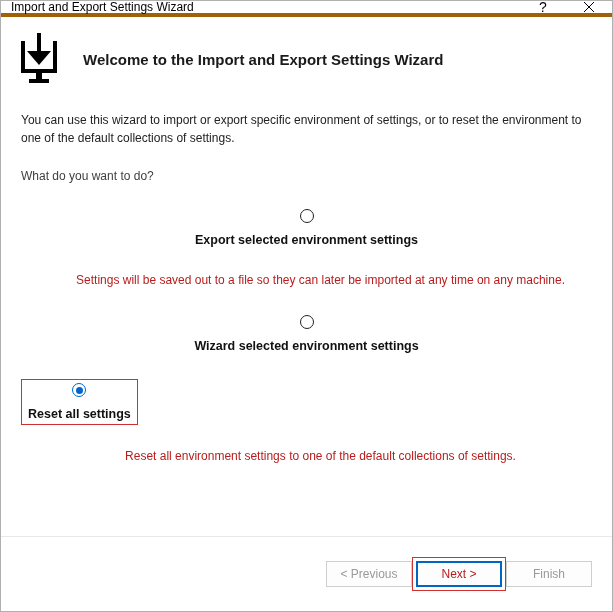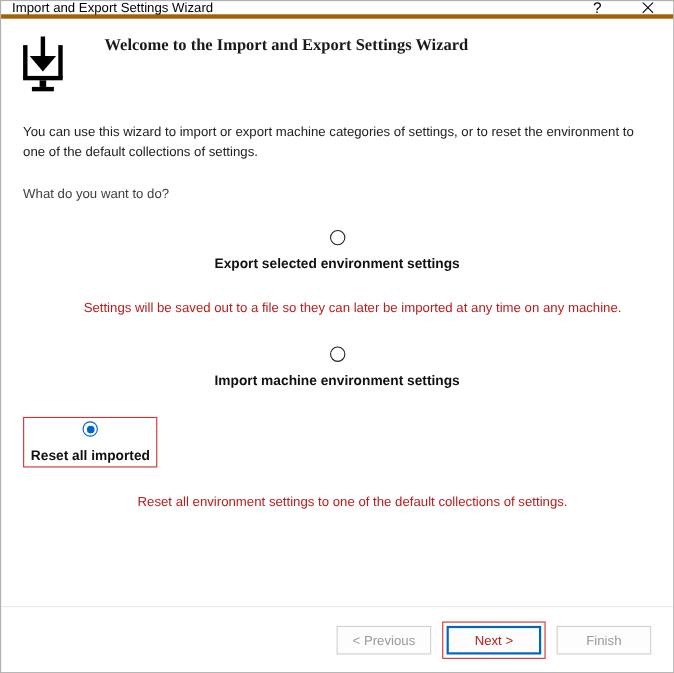--- a/index.html
+++ b/index.html
@@ -31,23 +31,23 @@
     color: #000;
   }
   .titlebar .tbtn {
     width: 46px; height: 32px;
     display: flex; align-items: center; justify-content: center;
     font-size: 14px;
     color: #000;
   }
   .header {
     display: flex;
+    align-items: center;
     padding: 16px 20px 24px 18px;
-    gap: 28px;
-    font-family: Liberation Serif, serif;
+    gap: 16px;
   }
   .header-icon svg { display: block; }
   .header-title {
     font-size: 15px;
     font-weight: 700;
     color: #1a1a1a;
   }
   .body {
     padding: 2px 20px 10px 20px;
     flex: 1;
@@ -98,27 +98,26 @@
     color: #b91c1c;
     line-height: 1.5;
     text-align: center;
   }
   .highlight-box {
     border: 1px solid #d03030;
     display: inline-flex;
     padding: 3px 6px;
   }
   .footer {
-    height: 60px;
+    height: 75px;
     border-top: 1px solid #e8e8e8;
     display: flex;
     align-items: center;
     justify-content: flex-end;
     padding-right: 20px;
-    gap: 10px;
   }
   .btn {
     min-width: 86px;
     height: 26px;
     border: 1px solid #adadad;
     background: #fdfdfd;
     display: flex;
     align-items: center;
     justify-content: center;
     font-size: 12px;
@@ -165,45 +164,45 @@
 
         <rect x="18" y="0" width="4" height="22" fill="#000"></rect>
 
         <polygon points="8,18 32,18 20,32" fill="#000"></polygon>
       </svg>
     </div>
     <div class="header-title">Welcome to the Import and Export Settings Wizard</div>
   </div>
 
   <div class="body">
-    <div class="intro">You can use this wizard to import or export machine categories of settings, or to reset the environment to one of the default collections of settings.</div>
+    <div class="intro">You can use this wizard to import or export specific environment of settings, or to reset the environment to one of the default collections of settings.</div>
     <div class="prompt">What do you want to do?</div>
 
     <div class="option">
       <div class="option-row">
         <span class="radio"></span>
         <span class="opt-label">Export selected environment settings</span>
       </div>
       <div class="opt-desc">Settings will be saved out to a file so they can later be imported at any time on any machine.</div>
     </div>
 
     <div class="option">
       <div class="option-row">
         <span class="radio"></span>
-        <span class="opt-label">Import machine environment settings</span>
+        <span class="opt-label">Wizard selected environment settings</span>
       </div>
     </div>
 
     <div class="option">
       <span class="highlight-box">
         <span class="option-row" style="padding:0;">
           <span class="radio selected">
               <span class="dot"></span>
             </span>
-          <span class="opt-label">Reset all imported</span>
+          <span class="opt-label">Reset all settings</span>
         </span>
       </span>
       <div class="opt-desc">Reset all environment settings to one of the default collections of settings.</div>
     </div>
   </div>
 
   <div class="footer">
     <div class="btn disabled">&lt; Previous</div>
     <div class="next-wrap">
       <div class="btn primary">Next &gt;</div>

